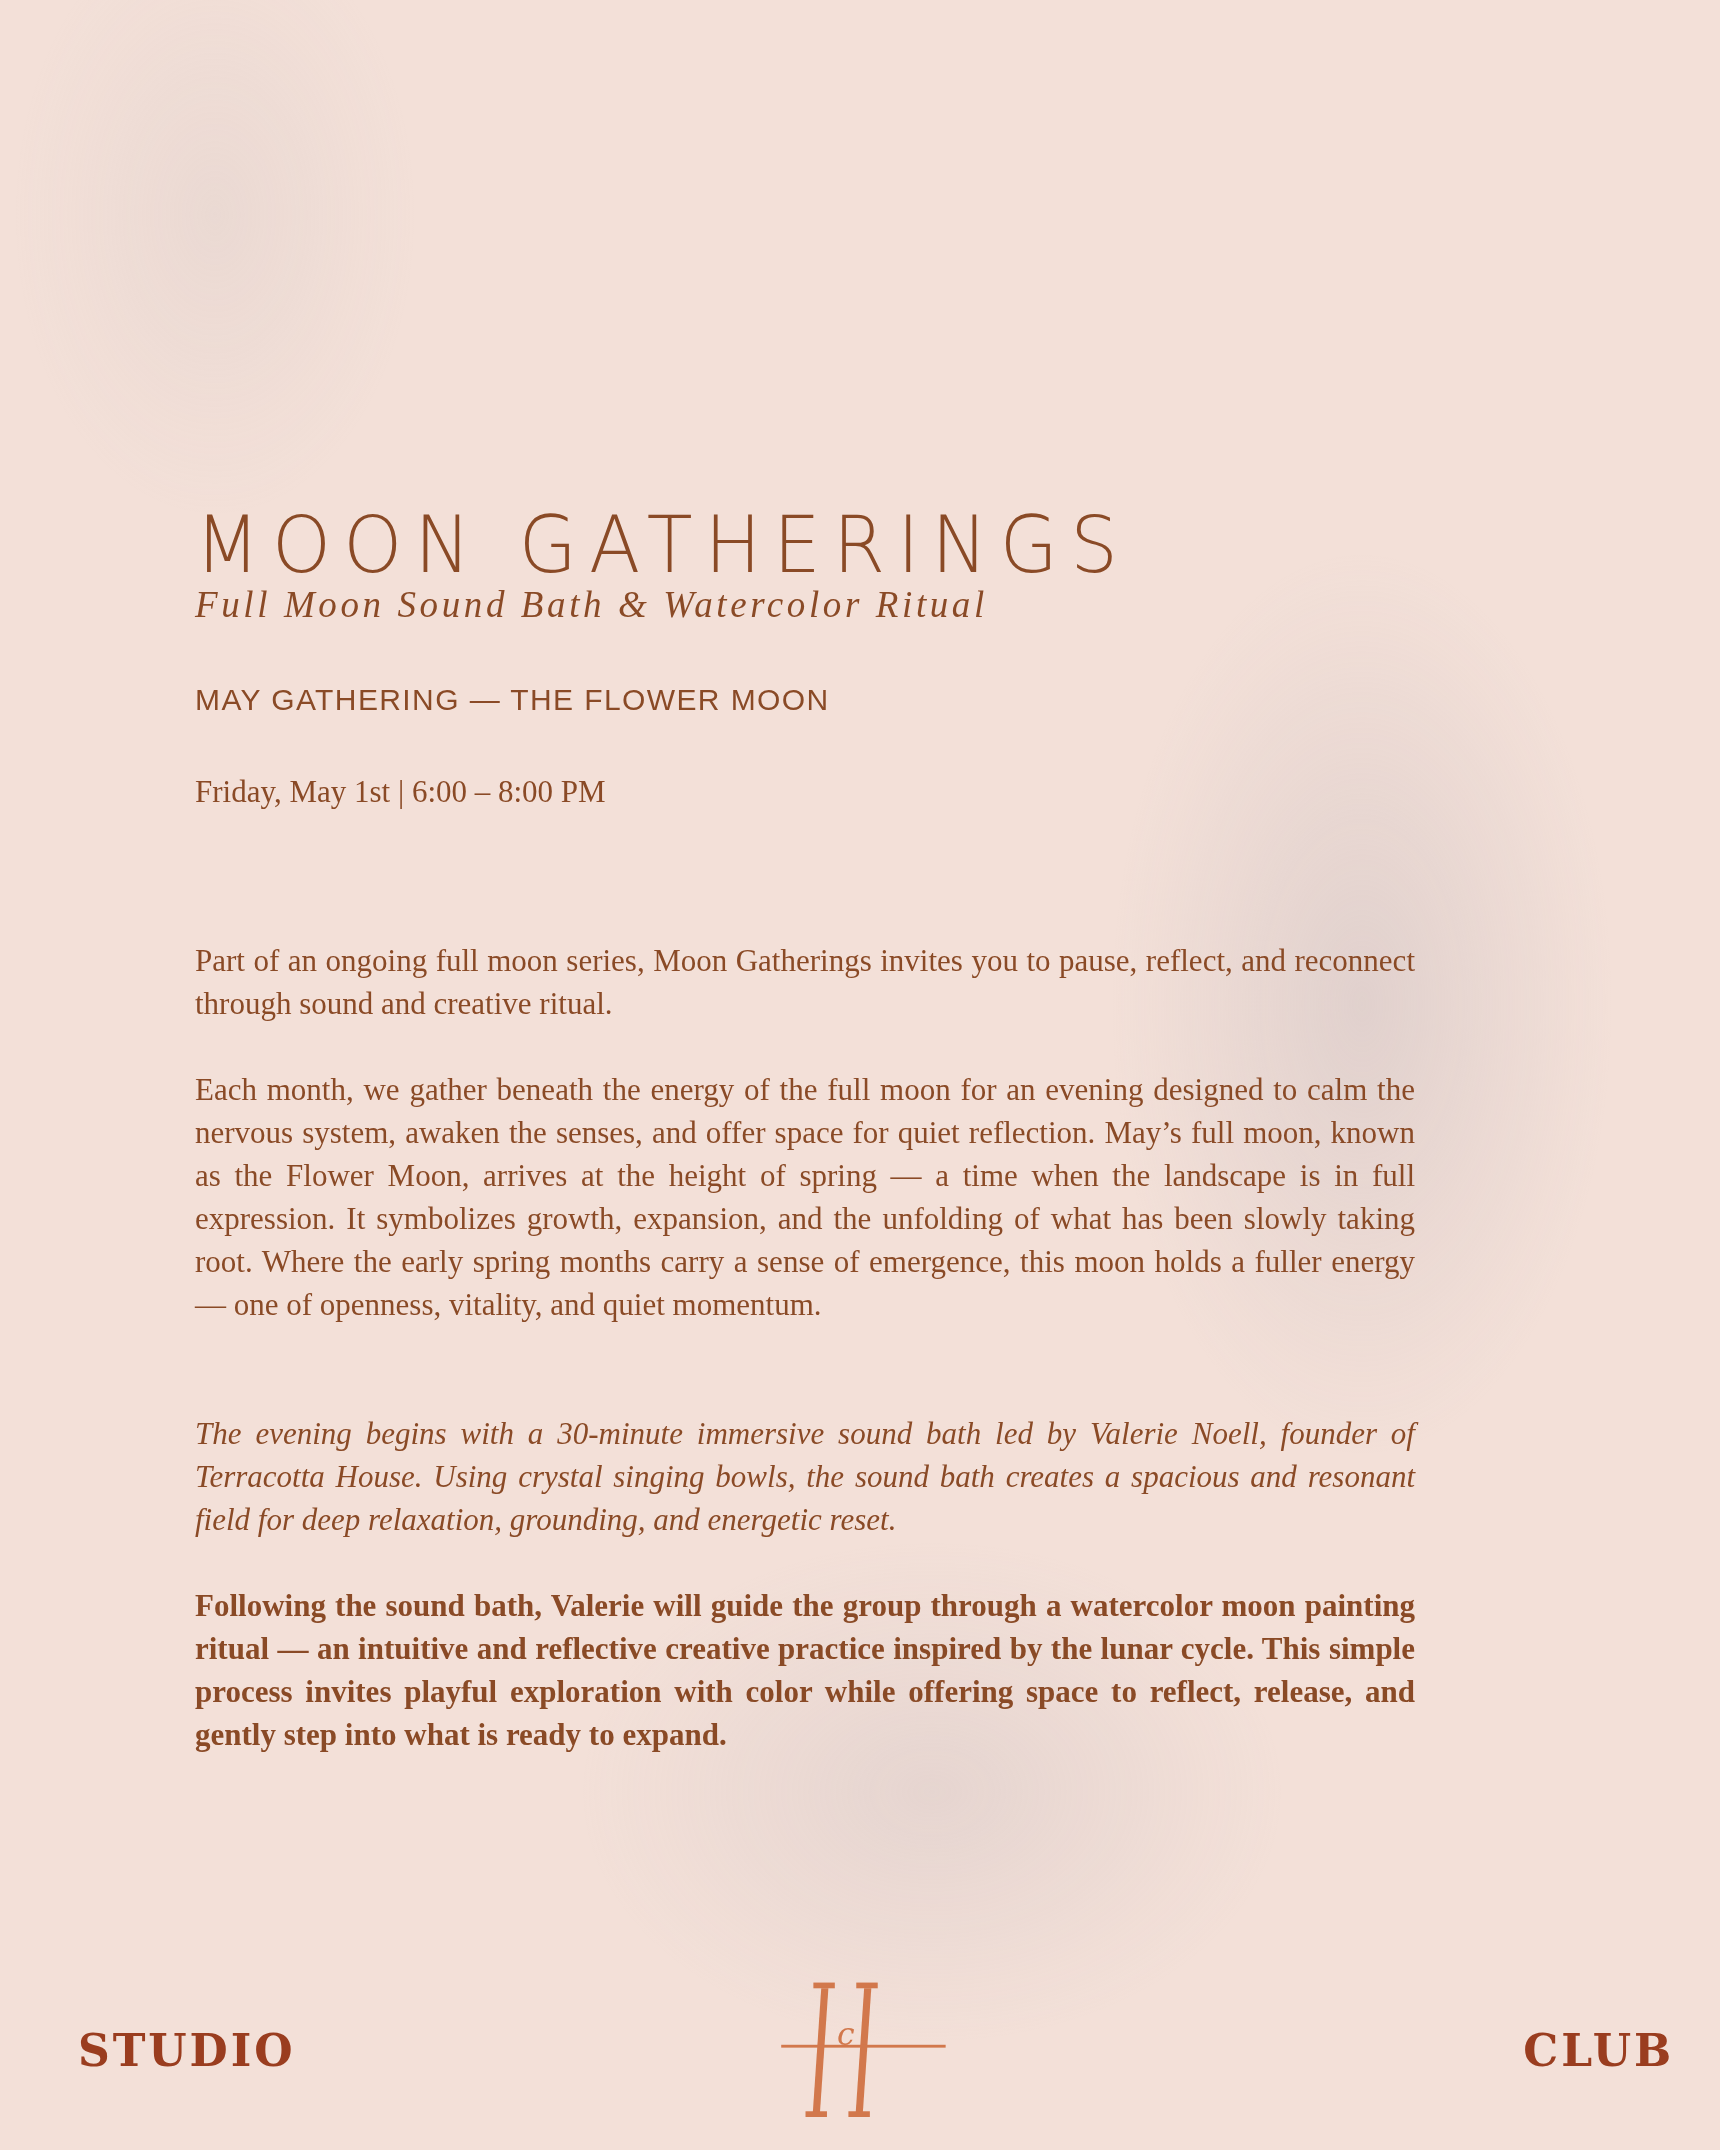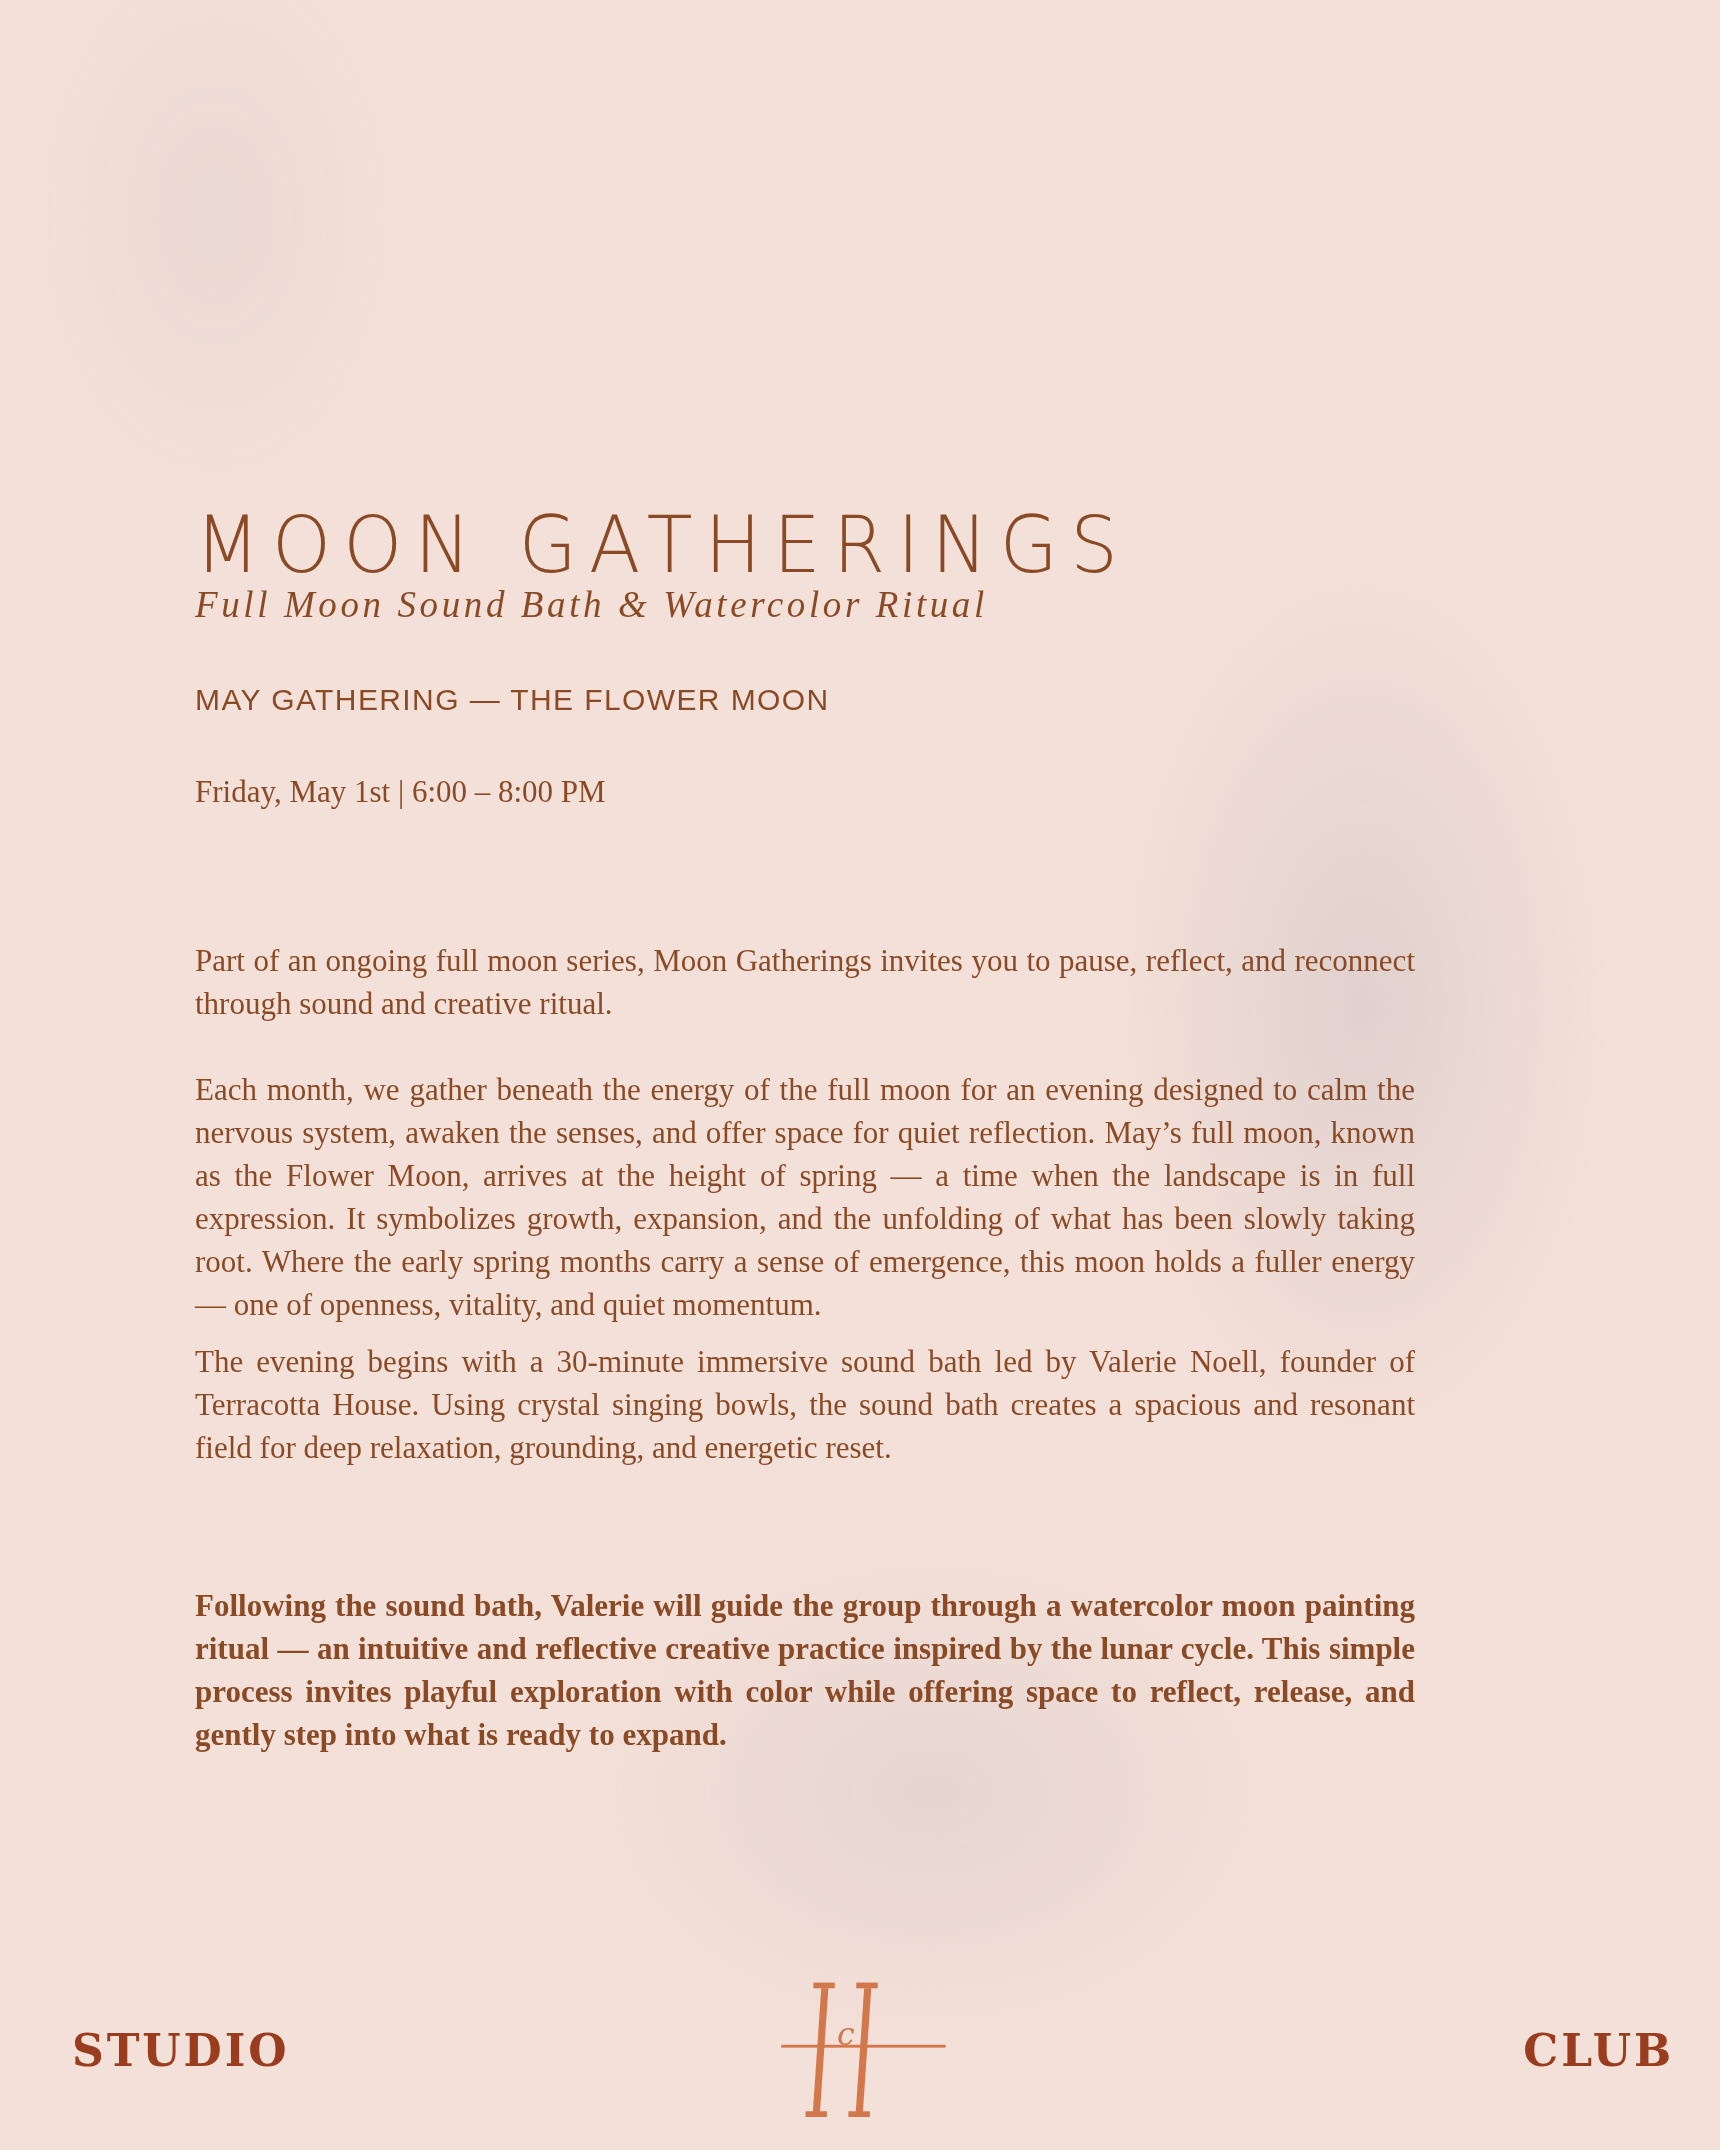--- a/index.html
+++ b/index.html
@@ -31,26 +31,26 @@
   }
   .body {
     position:absolute; left:195px; width:1220px;
     font-family:"Liberation Serif", serif; font-size:31px; line-height:43px;
     color:#8a4a26;
   }
   .body p { margin:0; text-align:justify; }
   .meta { top:770px; }
   .p1 { top:939px; }
   .p2 { top:1068px; }
-  .p3 { top:1340px; }
+  .p3 { top:1412px;font-style:italic; }
   .p4 { top:1584px;font-weight:bold; }
   .footer-left, .footer-right {
     position:absolute; top:2029px;
     font-family:"DejaVu Serif", serif; font-weight:bold;
-    font-size:44px; letter-spacing:2.9px; color:#9a3d1f; line-height:1;
+    font-size:44px; letter-spacing:2.9px; color:#9a3d1f; line-height:1;margin-left:6px;
   }
   .footer-left { left:72px; }
   .footer-right { right:47px; }
   .logo { position:absolute; left:774px; top:1979px; width:186px; height:143px; }
 </style>
 </head>
 <body>
 
 <div class="title">MOON GATHERINGS</div>
 <div class="subtitle">Full Moon Sound Bath &amp; Watercolor Ritual</div>

